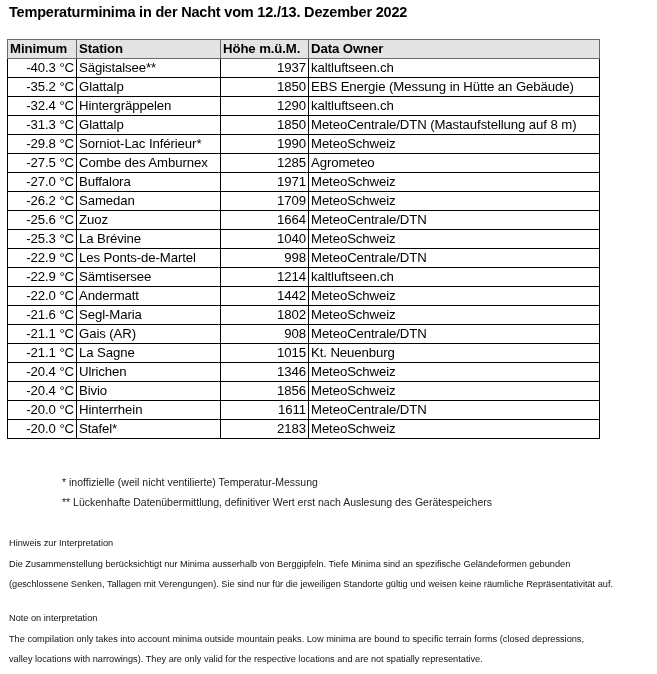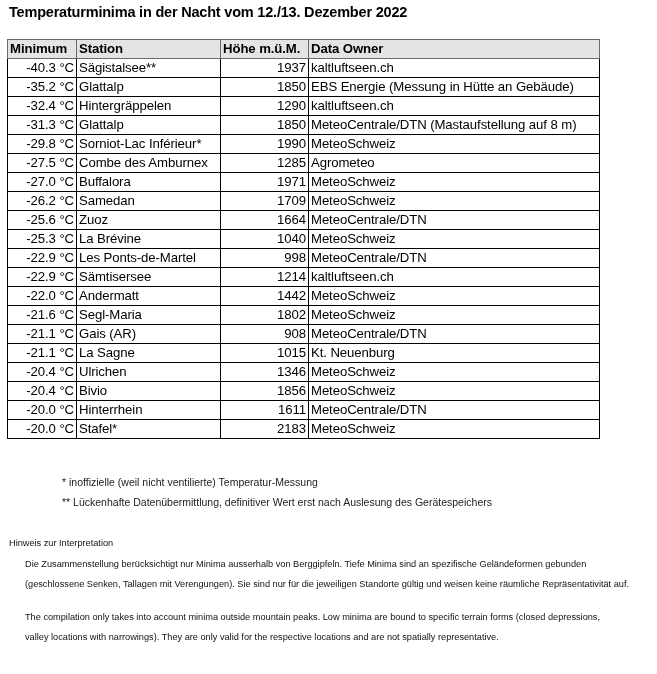--- a/index.html
+++ b/index.html
@@ -25,21 +25,21 @@
   }
   .c-min { width: 64px; text-align: right; margin-top: 6px; }
   .c-sta { width: 139px; text-align: left; }
   .c-hoe { width: 83px; text-align: right; margin-left: 20px; }
   .c-own { width: 286px; text-align: left; }
   td.c-min, td.c-hoe { text-align: right; }
   .footnotes { position: absolute; left: 62px; top: 472px; font-size: 10.5px; color: #222; }
   .footnotes div { height: 20px; line-height: 20px; }
   .note { position: absolute; left: 9px; font-size: 9.2px; color: #111; }
   .note .hd { font-weight: normal; height: 22px; line-height: 22px; }
-  .note .ln { height: 20px; line-height: 20px; white-space: nowrap; margin-left: 16px; }
+  .note .ln { height: 20px; line-height: 20px; white-space: nowrap; }
   .note-de { top: 532px; }
   .note-en { top: 607px; }
 </style>
 </head>
 <body>
 
 <div class="title">Temperaturminima in der Nacht vom 12./13. Dezember 2022</div>
 
 <table class="minima">
   <thead>
@@ -179,15 +179,16 @@
   <div>** Lückenhafte Datenübermittlung, definitiver Wert erst nach Auslesung des Gerätespeichers</div>
 </div>
 
 <div class="note note-de">
   <div class="hd">Hinweis zur Interpretation</div>
   <div class="ln">Die Zusammenstellung berücksichtigt nur Minima ausserhalb von Berggipfeln. Tiefe Minima sind an spezifische Geländeformen gebunden</div>
   <div class="ln"> (geschlossene Senken, Tallagen mit Verengungen). Sie sind nur für die jeweiligen Standorte gültig und weisen keine räumliche Repräsentativität auf.</div>
 </div>
 
 <div class="note note-en">
+  <div class="hd">Note on interpretation</div>
   <div class="ln">The compilation only takes into account minima outside mountain peaks. Low minima are bound to specific terrain forms (closed depressions,</div>
   <div class="ln"> valley locations with narrowings). They are only valid for the respective locations and are not spatially representative.</div>
 </div>
 
 </body></html>

